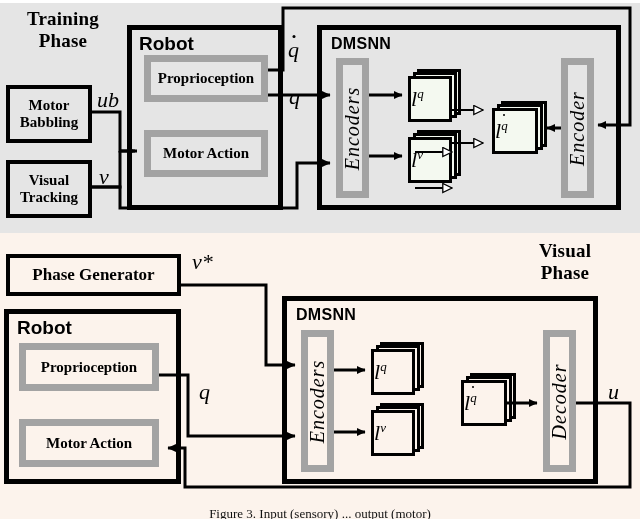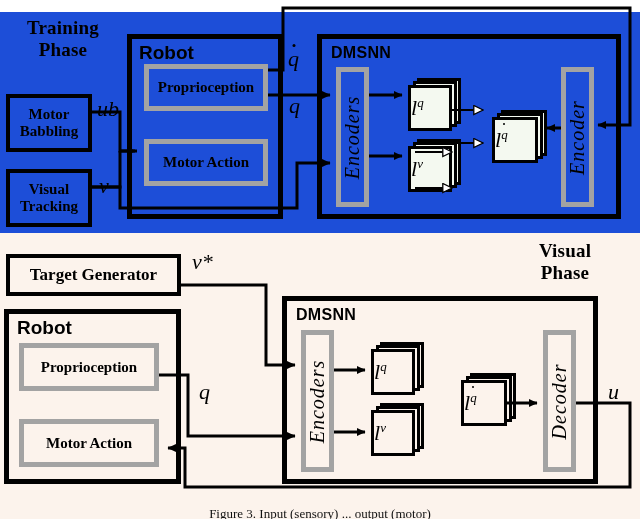--- a/index.html
+++ b/index.html
@@ -1,30 +1,30 @@
 <!DOCTYPE html>
 <html><head>
 <meta charset="utf-8">
 <title>DMSNN Training and Control Phase Diagram</title>
 <style>
   html,body{margin:0;padding:0;background:#ffffff;}
   body{font-family:"Liberation Serif",serif;}
   #root{position:relative;width:640px;height:519px;overflow:hidden;background:#ffffff;}
 
   .panel{position:absolute;left:0;width:640px;}
-  #training-panel{top:12px;height:233px;background:#1d4ed8;}
+  #training-panel{top:3px;height:233px;background:#e5e5e5;}
   #control-panel{top:233px;height:286px;background:#fcf3ec;}
 
   
   #wires{position:absolute;left:0;top:0;width:640px;height:519px;}
 
   .box{position:absolute;box-sizing:border-box;background:transparent;}
   .box.thick{border:5px solid #000;}
   .box.med{border:4px solid #000;}
-  .box.thin{border:5px solid #a3a3a3;}
+  .box.thin{border:7px solid #a3a3a3;}
 
   .lbl{position:absolute;color:#000;white-space:nowrap;line-height:1;}
 
   .title-phase{font-family:"Liberation Serif",serif;font-weight:bold;font-size:19px;text-align:center;letter-spacing:.2px;}
   .box-title{font-family:Liberation Sans, sans-serif;font-weight:bold;font-size:19px;}
   .inner-txt{font-family:"Liberation Serif",serif;font-weight:bold;font-size:15px;
              width:100%;height:100%;display:flex;align-items:center;justify-content:center;}
   .dmsnn-title{font-family:"Liberation Sans",sans-serif;font-weight:bold;font-size:16px;letter-spacing:.3px;}
 
   
@@ -156,21 +156,21 @@
 
   <div class="panel" id="control-panel">
     <div id="control-panel-content" style="position:absolute;left:0;top:0;width:640px;height:286px;">
 
       <div class="lbl title-phase" style="left:505px;top:8px;width:120px;">
         <div>Visual</div>
         <div style="margin-top:3px;">Phase</div>
       </div>
 
       <div class="box med" style="left:6px;top:21px;width:175px;height:42px;">
-        <div class="inner-txt" style="font-size:17px;">Target Generator</div>
+        <div class="inner-txt" style="font-size:17px;">Phase Generator</div>
       </div>
 
       <div class="lbl wirelabel" style="left:192px;top:18px;">
         <span class="math">v</span><span class="math sup">*</span>
       </div>
 
       <div class="box thick" style="left:4px;top:76px;width:177px;height:175px;">
         <div class="lbl box-title" style="left:8px;top:4px;">Robot</div>
       </div>
       <div class="box thin" style="left:19px;top:110px;width:140px;height:48px;">

